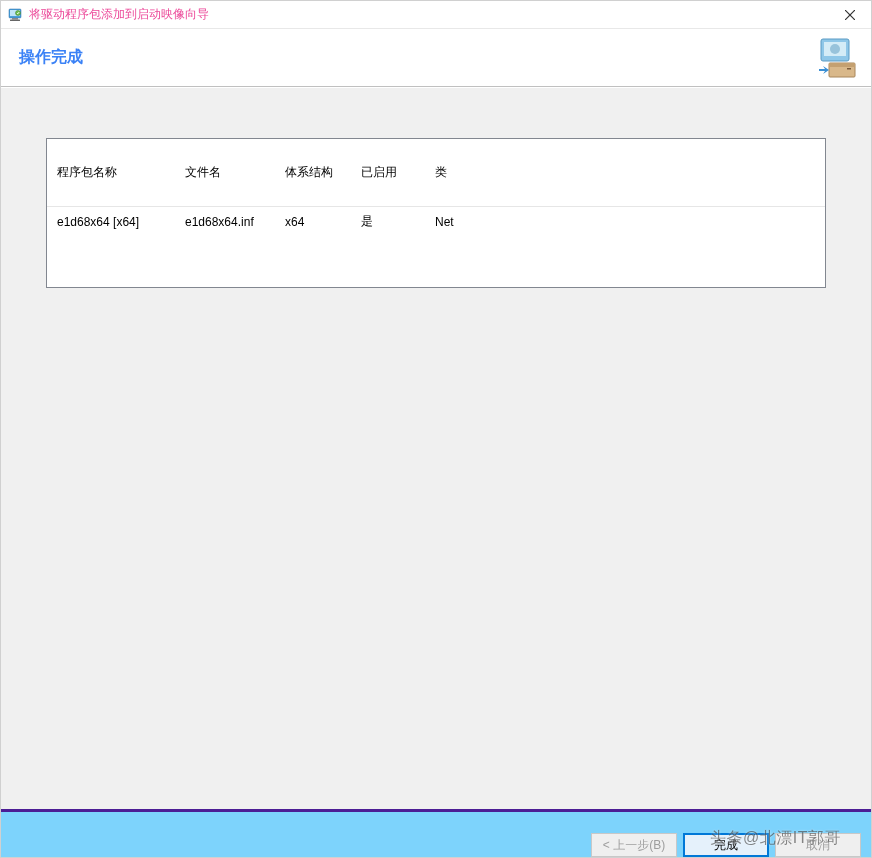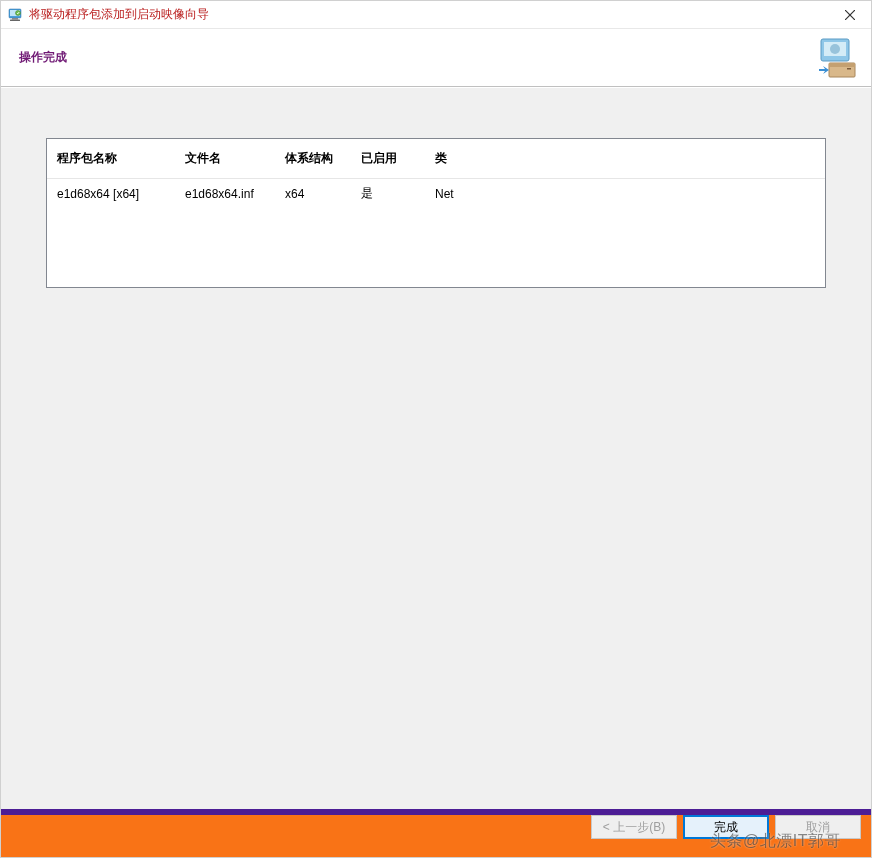--- a/index.html
+++ b/index.html
@@ -31,21 +31,21 @@
     .titlebar .app-icon {
       width: 16px;
       height: 16px;
       margin-right: 6px;
       display: inline-flex;
       align-items: center;
       justify-content: center;
     }
     .titlebar .title-text {
       flex: 1;
-      color: #b91c1c;
+      color: #ec4899;
     }
     .titlebar .close-btn {
       width: 30px;
       height: 24px;
       display: flex;
       align-items: center;
       justify-content: center;
       cursor: pointer;
       font-size: 14px;
       color: #333;
@@ -56,22 +56,22 @@
       height: 58px;
       background: #ffffff;
       border-bottom: 1px solid #c0c0c0;
       display: flex;
       align-items: center;
       padding: 0 18px 0 18px;
       position: relative;
     }
     .header-band .subtitle {
       font-weight: bold;
-      color: #701a75;
-      font-size: 12px;
+      color: #3b82f6;
+      font-size: 16px;
     }
     .header-band .big-icon {
       position: absolute;
       right: 10px;
       top: 8px;
       width: 46px;
       height: 46px;
     }
     
     
@@ -95,22 +95,22 @@
       height: 150px;
       overflow: auto;
     }
     .data-table {
       width: 100%;
       border-collapse: collapse;
       table-layout: fixed;
     }
     .data-table thead th {
       text-align: left;
-      font-weight: bold;
-      padding: 11px 10px;
+      font-weight: normal;
+      padding: 25px 10px;
       border-bottom: 1px solid #e6e6e6;
       color: #000;
       background: #ffffff;
       font-size: 12px;
     }
     .data-table tbody td {
       padding: 6px 10px;
       color: #000;
       font-size: 12px;
       white-space: nowrap;
@@ -118,24 +118,24 @@
     }
     .col-name { width: 128px; }
     .col-file { width: 100px; }
     .col-arch { width: 76px; }
     .col-enabled { width: 74px; }
     .col-class { width: auto; }
     
     
     .footer-bar {
       height: 48px;
-      border-top: 6px solid #4c1d95;
-      background: #f97316;
-      display: flex;
-      align-items: flex-start;
+      border-top: 3px solid #4c1d95;
+      background: #7dd3fc;
+      display: flex;
+      align-items: flex-end;
       justify-content: flex-end;
       padding: 0 10px;
       gap: 6px;
       position: relative;
     }
     .wiz-btn {
       min-width: 86px;
       height: 24px;
       border: 1px solid #adadad;
       background: #e1e1e1;

